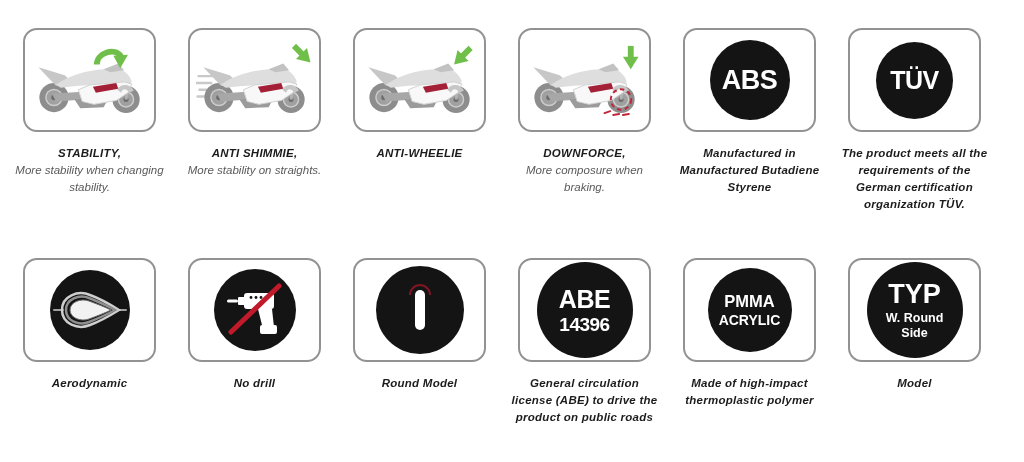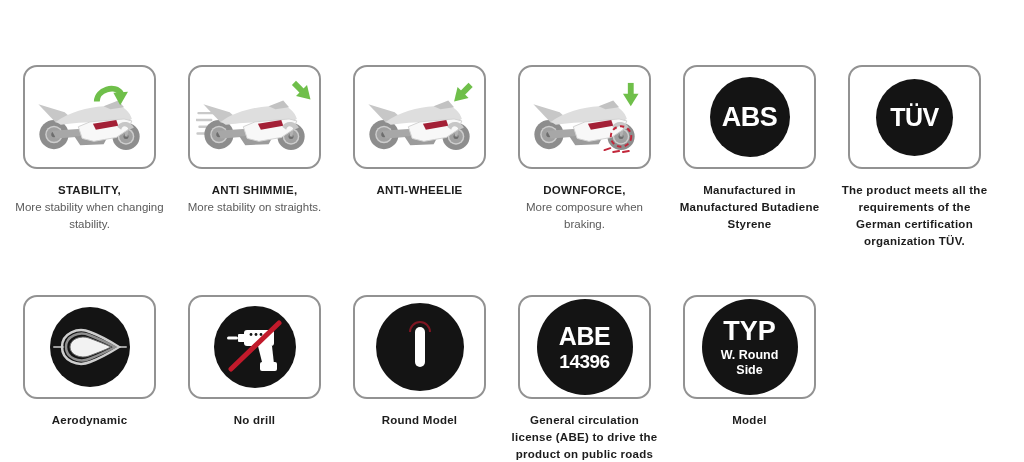--- a/index.html
+++ b/index.html
@@ -7,33 +7,33 @@
     width:1024px;height:462px;overflow:hidden;
     font-family:"Liberation Sans","DejaVu Sans",sans-serif;
   }
   .grid{
     display:grid;
     grid-template-columns:repeat(6,133px);
     grid-template-rows:230px auto;
     column-gap:32px;
     padding:28px 0 0 23px;
   }
-  .cell{width:133px;margin-top:37px;}
+  .cell{width:133px;}
   .card{
     box-sizing:border-box;
     width:133px;height:104px;
     border:2px solid #929292;
     border-radius:14px;
     background:#ffffff;
     display:flex;align-items:center;justify-content:center;
   }
   .caption{
     width:153px;margin:13px 0 0 -10px;
     text-align:center;
-    font-size:11.5px;line-height:17px;
+    font-size:11.5px;line-height:17px;font-style:italic;
   }
   .caption .title{font-weight:700;color:#1c1c1c;letter-spacing:.25px;}
   .caption .desc{font-weight:400;color:#5a5a5a;}
   .bike-svg{display:block;}
   .icon-svg{display:block;}
   .badge{
     background:#141414;color:#ffffff;font-weight:700;
     border-radius:50%;
     display:flex;flex-direction:column;align-items:center;justify-content:center;
     line-height:1;text-align:center;
@@ -226,20 +226,31 @@
       <div class="badge b-abe">
         <div class="l0">ABE</div>
         <div class="l1">14396</div>
       </div>
     </div>
     <div class="caption">
       <div class="title">General circulation license (ABE) to drive the product on public roads</div>
     </div>
   </div>
 
+  <div class="cell">
+    <div class="card">
+      <div class="badge b-pmma">
+        <div class="l0">PMMA</div>
+        <div class="l1">ACRYLIC</div>
+      </div>
+    </div>
+    <div class="caption">
+      <div class="title">Made of high-impact thermoplastic polymer</div>
+    </div>
+  </div>
 
   <div class="cell">
     <div class="card">
       <div class="badge b-typ">
         <div class="l0">TYP</div>
         <div class="l1">W. Round</div>
         <div class="l2">Side</div>
       </div>
     </div>
     <div class="caption">

